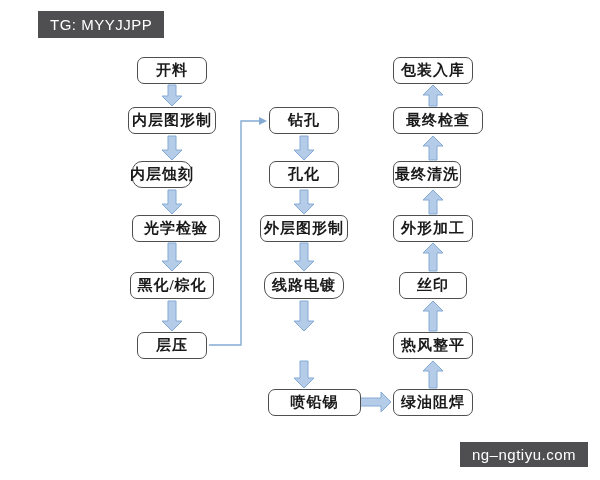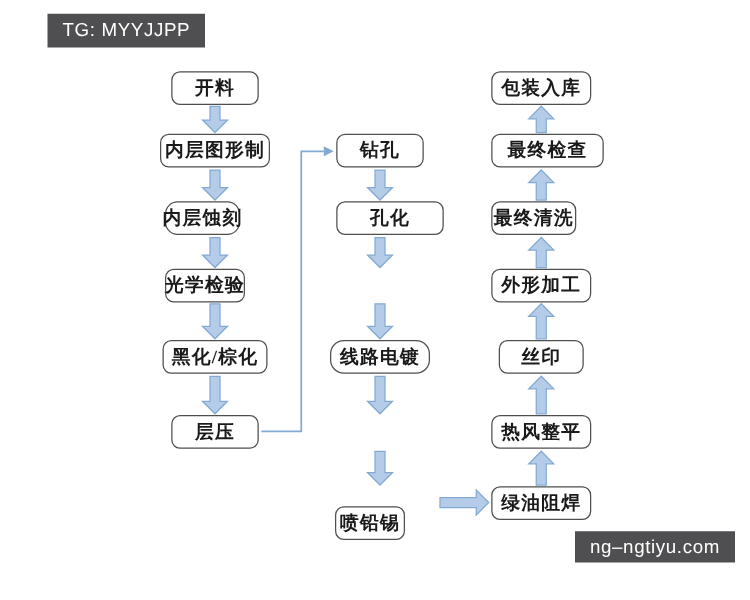--- a/index.html
+++ b/index.html
@@ -57,21 +57,21 @@
     position: absolute;
     background: var(--badge-bg, #4f4f51);
     color: var(--badge-text, #ffffff);
     font-size: 15px;
     line-height: 27px;
     padding: 0 12px;
     letter-spacing: 0.5px;
     margin-left: 28px;
   }
   .badge-tl { left: 10px; top: 11px; height: 27px; }
-  .badge-br { right: 12px; bottom: 30px; height: 25px; line-height: 25px; }
+  .badge-br { right: 12px; bottom: 13px; height: 25px; line-height: 25px; }
 </style>
 </head>
 <body>
 
 <div class="stage">
 
   <svg class="arrows" viewBox="0 0 600 480" xmlns="http://www.w3.org/2000/svg">
 
     <polygon class="arrow-shape" points="168,85 176,85 176,96 182,96 172,106 162,96 168,96"></polygon>
     <polygon class="arrow-shape" points="168,136 176,136 176,150 182,150 172,160 162,150 168,150"></polygon>
@@ -94,28 +94,29 @@
 
     <polygon class="arrow-shape" points="352,398 381,398 381,392 391,402 381,412 381,406 352,406"></polygon>
 
     <path class="connector-path" d="M 209 345 L 241 345 L 241 121 L 259 121"></path>
     <polygon class="connector-head" points="259,117 267,121 259,125"></polygon>
   </svg>
 
   <div class="node" style="left:137px; top:57px;  width:70px;">开料</div>
   <div class="node" style="left:128px; top:107px; width:88px;">内层图形制</div>
   <div class="node" style="left:132px; top:161px; width:60px;border-radius:10px;">内层蚀刻</div>
-  <div class="node" style="left:132px; top:215px; width:64px;">光学检验</div>
+  <div class="node" style="left:132px; top:215px; width:88px;">光学检验</div>
   <div class="node" style="left:130px; top:272px; width:84px;">黑化/棕化</div>
   <div class="node" style="left:137px; top:332px; width:70px;">层压</div>
 
   <div class="node" style="left:269px; top:107px; width:70px;">钻孔</div>
-  <div class="node" style="left:269px; top:161px; width:86px;">孔化</div>
+  <div class="node" style="left:269px; top:161px; width:70px;">孔化</div>
+  <div class="node" style="left:260px; top:215px; width:88px;">外层图形制</div>
   <div class="node" style="left:264px; top:272px; width:80px;border-radius:11px;">线路电镀</div>
-  <div class="node" style="left:268px; top:405px; width:56px;">喷铅锡</div>
+  <div class="node" style="left:268px; top:389px; width:93px;">喷铅锡</div>
 
   <div class="node" style="left:393px; top:57px;  width:80px;">包装入库</div>
   <div class="node" style="left:393px; top:107px; width:90px;">最终检查</div>
   <div class="node" style="left:393px; top:161px; width:68px;">最终清洗</div>
   <div class="node" style="left:393px; top:215px; width:80px;">外形加工</div>
   <div class="node" style="left:399px; top:272px; width:68px;">丝印</div>
   <div class="node" style="left:393px; top:332px; width:80px;">热风整平</div>
   <div class="node" style="left:393px; top:389px; width:80px;">绿油阻焊</div>
 
   <div class="badge badge-tl">TG: MYYJJPP</div>

